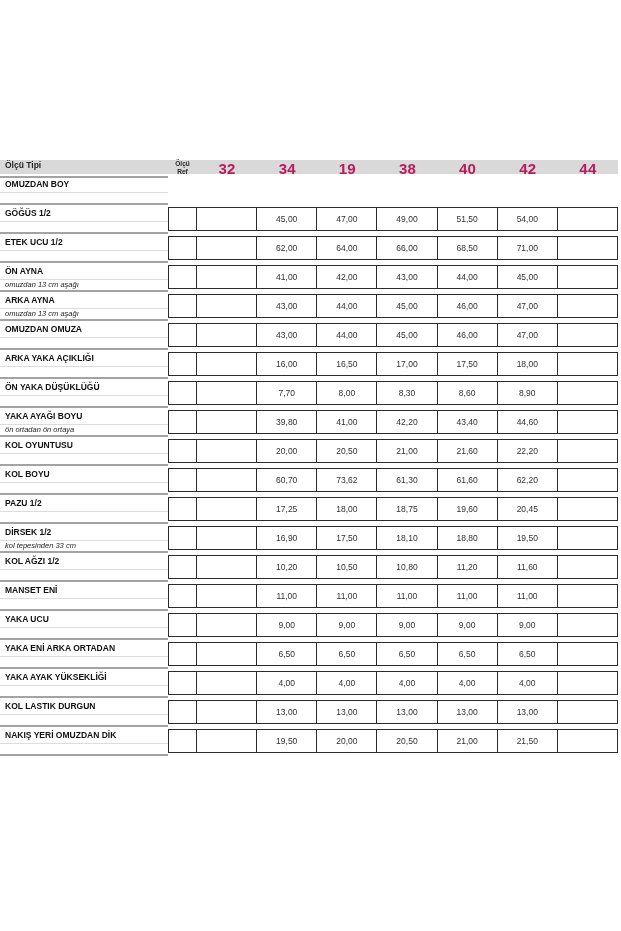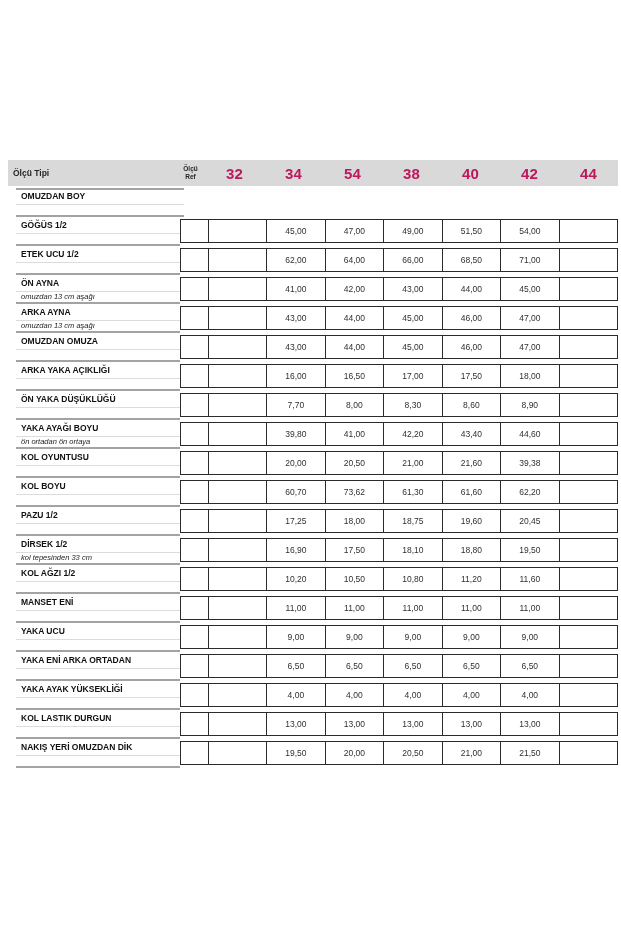--- a/index.html
+++ b/index.html
@@ -2,27 +2,27 @@
 <html style="--header-bg: #d9d9d9; --row-divider: #a3a3a3; --light-divider: #dcdcdc; --box-border: #2b2b2b; --value-text: #303030;"><head>
 <meta charset="utf-8">
 <style>
   * { margin:0; padding:0; box-sizing:border-box; }
   html,body { width:621px; height:931px; background:#fff; }
   body { font-family:"Liberation Sans", sans-serif; color:#1a1a1a; }
   .sheet { position:relative; width:621px; height:931px; background:#fff; overflow:hidden; }
   .mtable { position:absolute; left:0; top:160px; width:618px; }
 
   
-  .thead { display:flex; align-items:center; height:26px; background:var(--header-bg,#d9d9d9); margin-bottom:2px;margin-left:8px; }
+  .thead { display:flex; align-items:flex-start; height:14px; background:var(--header-bg,#d9d9d9); margin-bottom:2px; }
   .h-label { width:168px; padding-left:5px; font-weight:bold; font-size:8.5px; color:#262626; }
   .h-ref { width:29px; text-align:center; font-weight:bold; font-size:6.5px; line-height:1.2; color:#262626; }
   .h-size { flex:1; text-align:center; font-weight:bold; font-size:15px; letter-spacing:0.2px; color:#be185d; }
 
   
-  .trow { display:flex; height:29px;padding-left:16px; }
+  .trow { display:flex; height:29px; }
   .r-label { position:relative; width:168px; border-bottom:2px solid var(--row-divider,#a3a3a3); }
   .r-topline { position:absolute; top:0; left:0; right:0; height:1.5px; background:var(--row-divider,#a3a3a3); }
   .r-title { position:absolute; top:3px; left:5px; font-weight:bold; font-size:8.5px; white-space:nowrap; color:#111; }
   .r-mid { position:absolute; top:16px; left:0; right:0; height:1px; background:var(--light-divider,#dcdcdc); }
   .r-sub { position:absolute; top:17px; left:5px; font-style:italic; font-size:7.5px; color:#222; white-space:nowrap; }
   .r-data { width:450px; padding:2px 0 3px 0; }
   .r-box { height:24px; border:1.5px solid var(--box-border,#2b2b2b); display:flex; }
   .c-ref { width:28px; border-right:1px solid var(--box-border,#2b2b2b); }
   .c-val { flex:1; border-right:1px solid var(--box-border,#2b2b2b); display:flex; align-items:center; justify-content:center; font-size:8.5px; color:var(--value-text,#303030); }
   .c-val:last-child { border-right:none; }
@@ -34,21 +34,21 @@
   <div class="mtable">
     <div class="thead">
       <div class="h-label">Ölçü Tipi</div>
       <div class="h-ref">
         <div>Ölçü</div>
         <div>Ref</div>
       </div>
 
     <div class="h-size">32</div>
         <div class="h-size">34</div>
-        <div class="h-size">54</div>
+        <div class="h-size">19</div>
         <div class="h-size">38</div>
         <div class="h-size">40</div>
         <div class="h-size">42</div>
         <div class="h-size">44</div>
       </div>
     <div id="tbody">
         <div class="trow">
           <div class="r-label">
             <div class="r-topline"></div>
             <div class="r-title">OMUZDAN BOY</div>
@@ -208,21 +208,21 @@
             <div class="r-mid"></div>
           </div>
           <div class="r-data">
             <div class="r-box">
               <div class="c-ref"></div>
               <div class="c-val"></div>
               <div class="c-val">20,00</div>
               <div class="c-val">20,50</div>
               <div class="c-val">21,00</div>
               <div class="c-val">21,60</div>
-              <div class="c-val">39,38</div>
+              <div class="c-val">22,20</div>
               <div class="c-val"></div>
             </div>
           </div>
         </div>
         <div class="trow">
           <div class="r-label">
             <div class="r-title">KOL BOYU</div>
             <div class="r-mid"></div>
           </div>
           <div class="r-data">

